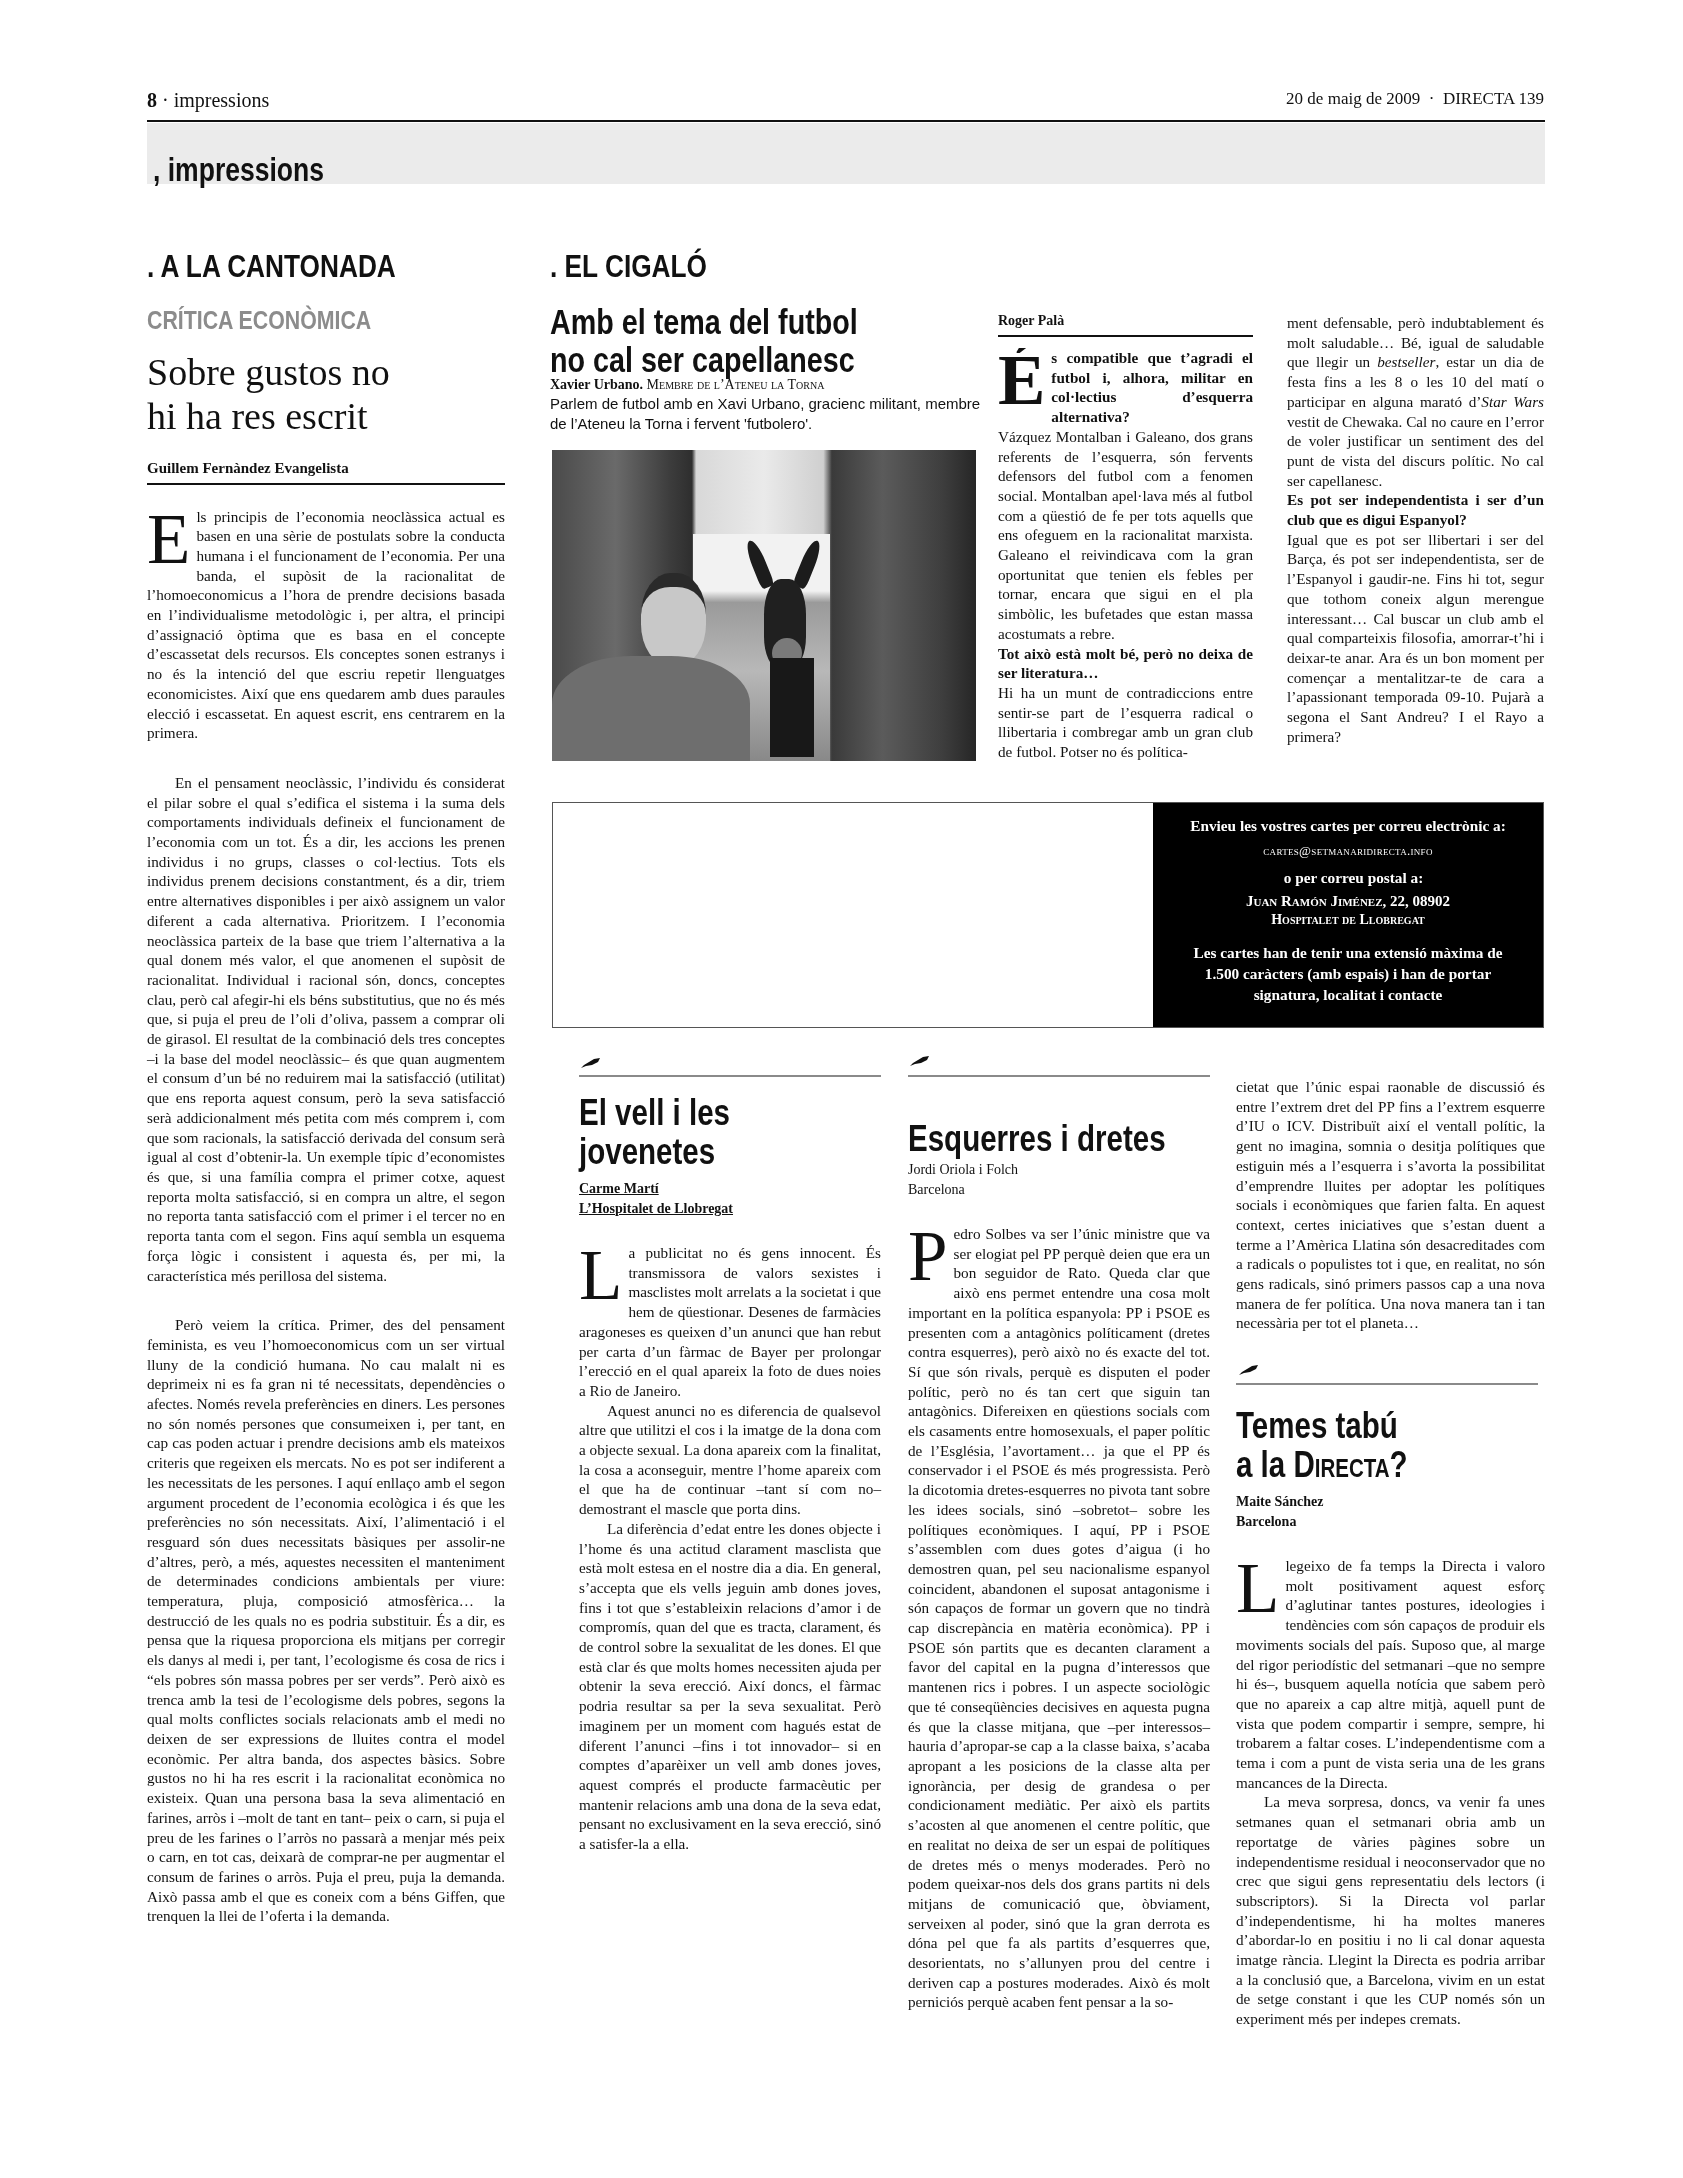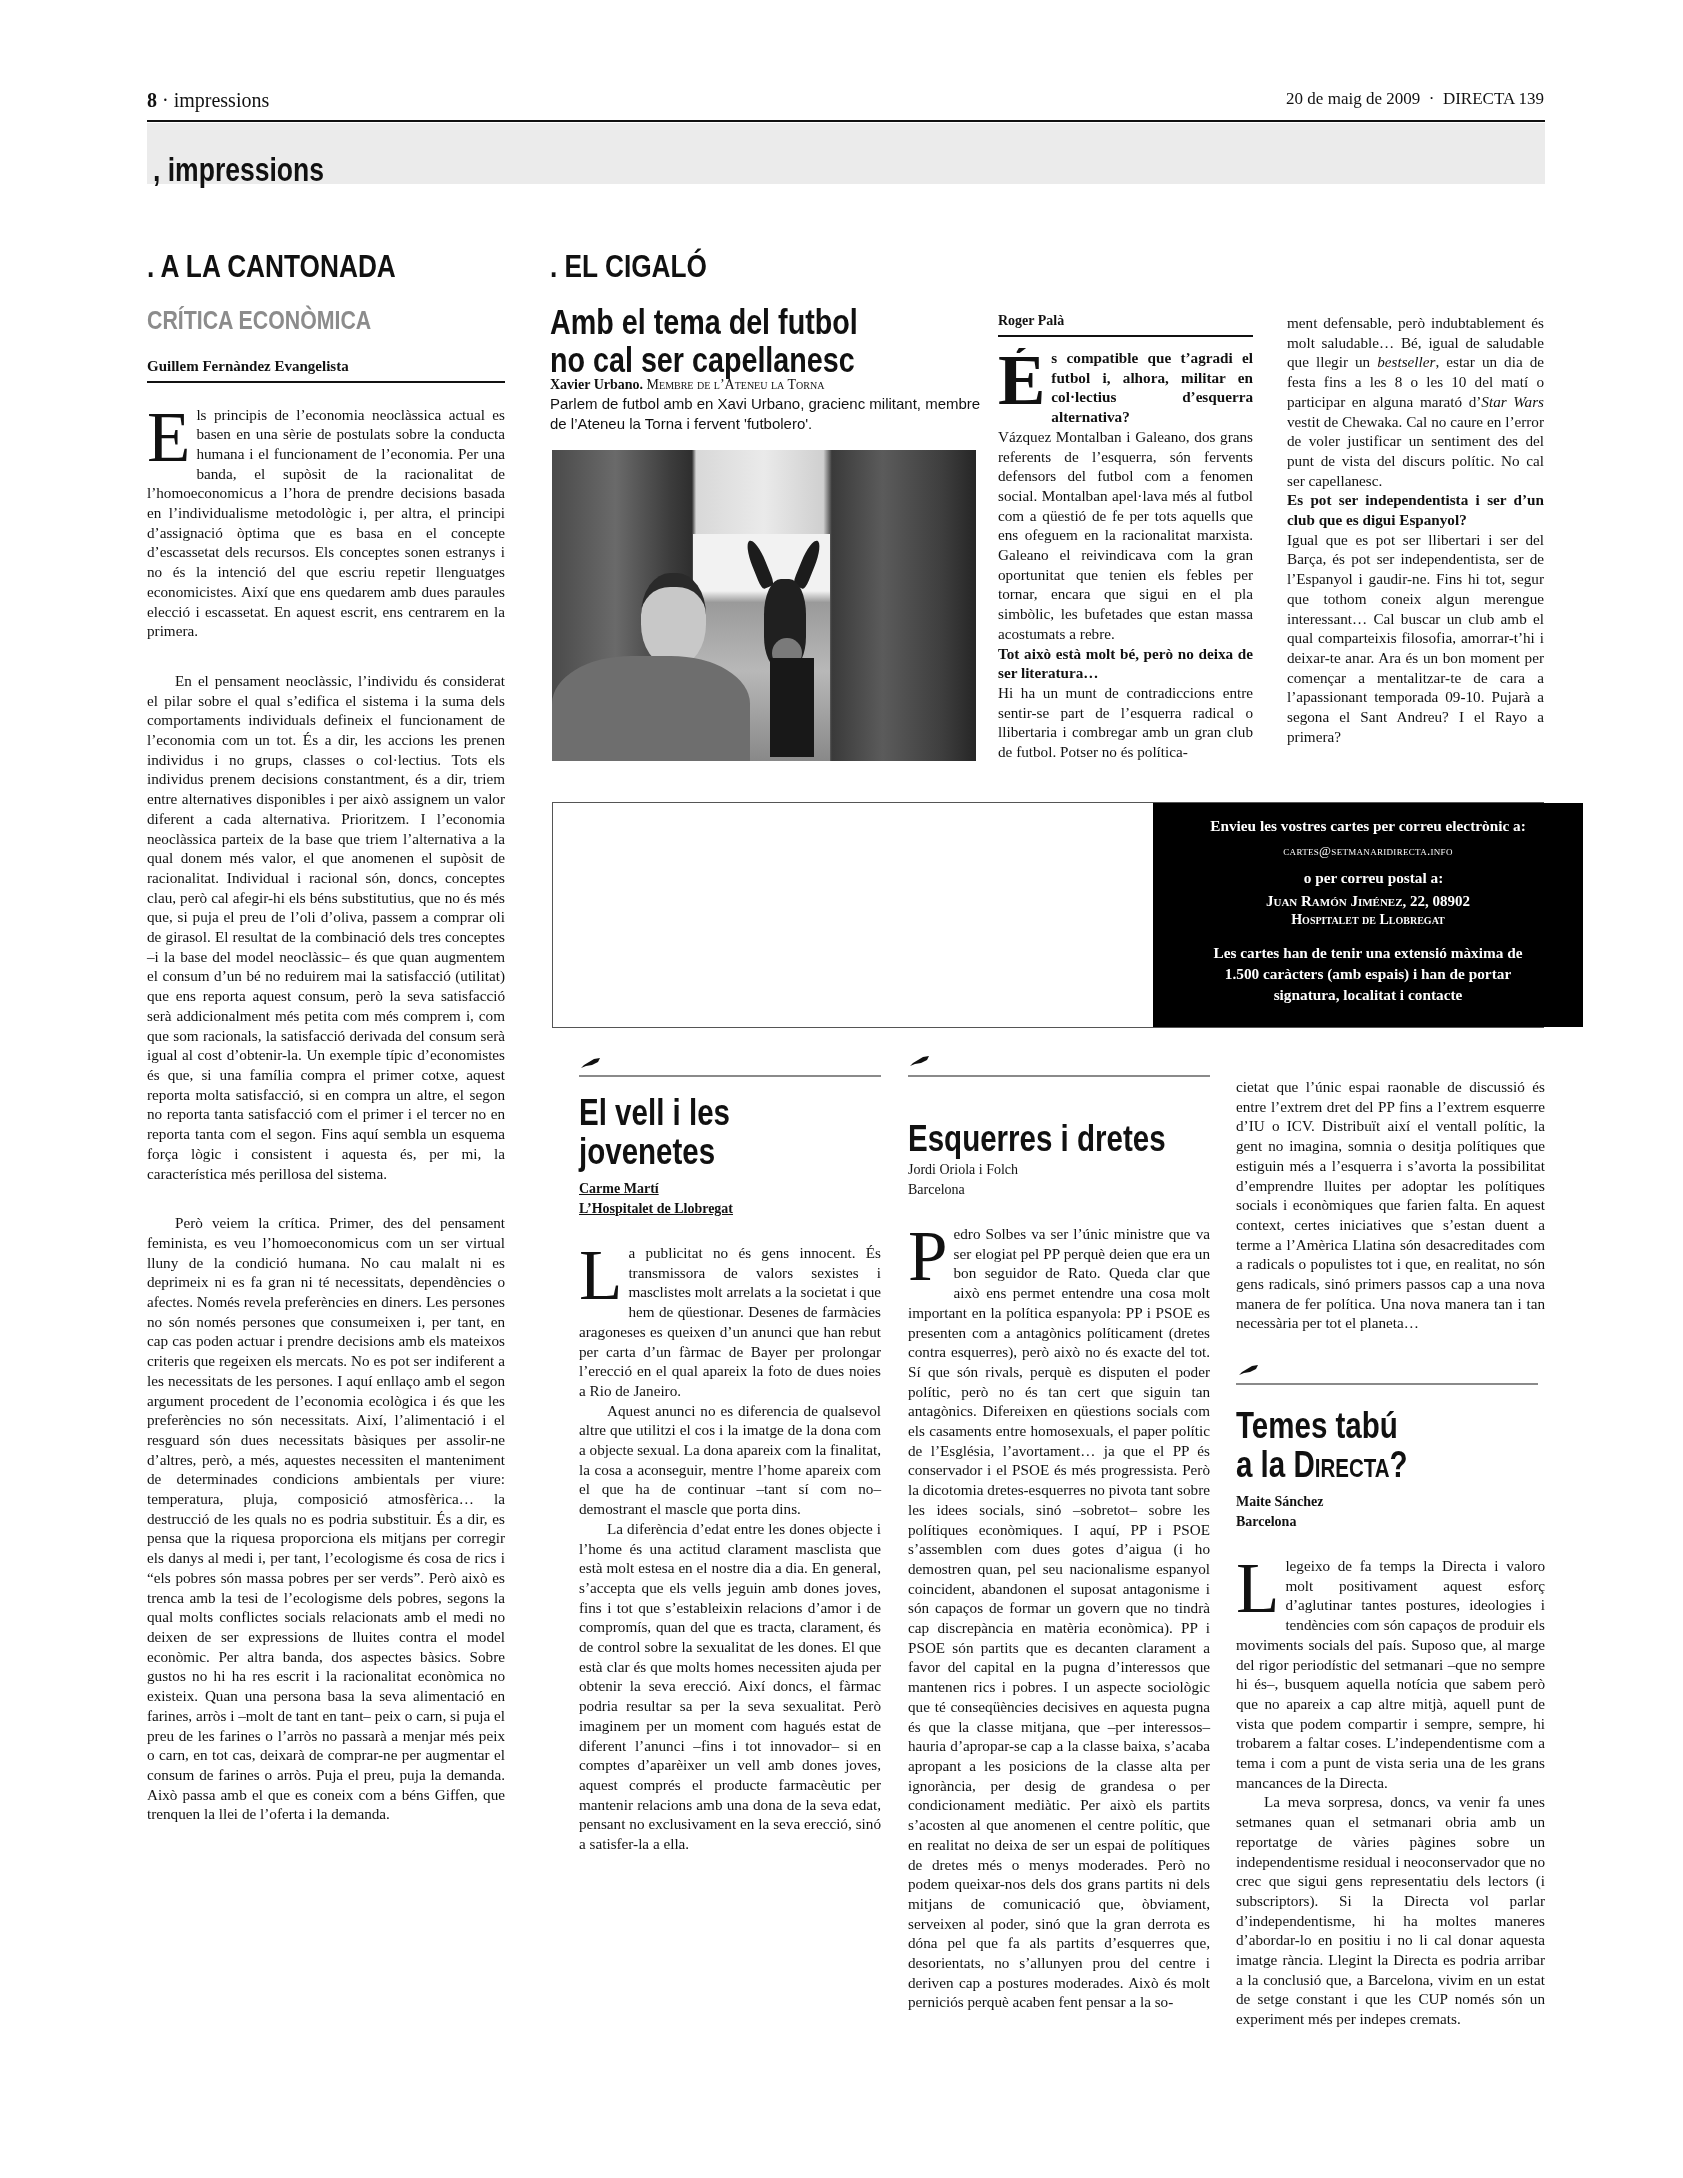--- a/index.html
+++ b/index.html
@@ -42,20 +42,24 @@
   <span>DIRECTA</span>
   <span>139</span>
 </div>
 <div class="abs" id="rule-top"></div>
 <div class="abs" id="section-band"></div>
 <div class="abs cond" id="section-title">, impressions</div>
 
 <div class="abs" style="left:147px;top:248px;width:358px;">
   <div class="cond kicker" style="white-space:nowrap;">. A LA CANTONADA</div>
   <div class="cond" style="margin-top:20px;font-size:26px;color:#8c8c8c;transform:scaleX(0.82);white-space:nowrap;">CRÍTICA ECONÒMICA</div>
+  <div class="serif" style="margin-top:14px;font-size:38px;line-height:44px;">
+    <div>Sobre gustos no</div>
+    <div>hi ha res escrit</div>
+  </div>
   <div class="serif byline" style="margin-top:22px;">Guillem Fernàndez Evangelista</div>
   <div class="rule" style="margin-top:6px;"></div>
   <div class="body serif" style="margin-top:22px;">
     <span class="dropcap">E</span>
     <p>ls principis de l’economia neoclàssica actual es basen en una sèrie de postulats sobre la conducta humana i el funcionament de l’economia. Per una banda, el supòsit de la racionalitat de l’homoeconomicus a l’hora de prendre decisions basada en l’individualisme metodològic i, per altra, el principi d’assignació òptima que es basa en el concepte d’escassetat dels recursos. Els conceptes sonen estranys i no és la intenció del que escriu repetir llenguatges economicistes. Així que ens quedarem amb dues paraules elecció i escassetat. En aquest escrit, ens centrarem en la primera.</p>
     <p class="ind gap" style="margin-top:30px;">En el pensament neoclàssic, l’individu és considerat el pilar sobre el qual s’edifica el sistema i la suma dels comportaments individuals defineix el funcionament de l’economia com un tot. És a dir, les accions les prenen individus i no grups, classes o col·lectius. Tots els individus prenem decisions constantment, és a dir, triem entre alternatives disponibles i per això assignem un valor diferent a cada alternativa. Prioritzem. I l’economia neoclàssica parteix de la base que triem l’alternativa a la qual donem més valor, el que anomenen el supòsit de racionalitat. Individual i racional són, doncs, conceptes clau, però cal afegir-hi els béns substitutius, que no és més que, si puja el preu de l’oli d’oliva, passem a comprar oli de girasol. El resultat de la combinació dels tres conceptes –i la base del model neoclàssic– és que quan augmentem el consum d’un bé no reduirem mai la satisfacció (utilitat) que ens reporta aquest consum, però la seva satisfacció serà addicionalment més petita com més comprem i, com que som racionals, la satisfacció derivada del consum serà igual al cost d’obtenir-la. Un exemple típic d’economistes és que, si una família compra el primer cotxe, aquest reporta molta satisfacció, si en compra un altre, el segon no reporta tanta satisfacció com el primer i el tercer no en reporta tanta com el segon. Fins aquí sembla un esquema força lògic i consistent i aquesta és, per mi, la característica més perillosa del sistema.</p>
     <p class="ind" style="margin-top:30px;">Però veiem la crítica. Primer, des del pensament feminista, es veu l’homoeconomicus com un ser virtual lluny de la condició humana. No cau malalt ni es deprimeix ni es fa gran ni té necessitats, dependències o afectes. Només revela preferències en diners. Les persones no són només persones que consumeixen i, per tant, en cap cas poden actuar i prendre decisions amb els mateixos criteris que regeixen els mercats. No es pot ser indiferent a les necessitats de les persones. I aquí enllaço amb el segon argument procedent de l’economia ecològica i és que les preferències no són necessitats. Així, l’alimentació i el resguard són dues necessitats bàsiques per assolir-ne d’altres, però, a més, aquestes necessiten el manteniment de determinades condicions ambientals per viure: temperatura, pluja, composició atmosfèrica… la destrucció de les quals no es podria substituir. És a dir, es pensa que la riquesa proporciona els mitjans per corregir els danys al medi i, per tant, l’ecologisme és cosa de rics i “els pobres són massa pobres per ser verds”. Però això es trenca amb la tesi de l’ecologisme dels pobres, segons la qual molts conflictes socials relacionats amb el medi no deixen de ser expressions de lluites contra el model econòmic. Per altra banda, dos aspectes bàsics. Sobre gustos no hi ha res escrit i la racionalitat econòmica no existeix. Quan una persona basa la seva alimentació en farines, arròs i –molt de tant en tant– peix o carn, si puja el preu de les farines o l’arròs no passarà a menjar més peix o carn, en tot cas, deixarà de comprar-ne per augmentar el consum de farines o arròs. Puja el preu, puja la demanda. Això passa amb el que es coneix com a béns Giffen, que trenquen la llei de l’oferta i la demanda.</p>
   </div>
 </div>
 
@@ -97,21 +101,21 @@
   <p style="font-weight:bold;">Tot això està molt bé, però no deixa de ser literatura…</p>
   <p>Hi ha un munt de contradiccions entre sentir-se part de l’esquerra radical o llibertaria i combregar amb un gran club de futbol. Potser no és política-</p>
 </div>
 <div class="abs body serif" style="left:1287px;top:313px;width:257px;height:455px;overflow:hidden;">
   <p>ment defensable, però indubtablement és molt saludable… Bé, igual de saludable que llegir un <em>bestseller</em>, estar un dia de festa fins a les 8 o les 10 del matí o participar en alguna marató d’<em>Star Wars</em> vestit de Chewaka. Cal no caure en l’error de voler justificar un sentiment des del punt de vista del discurs polític. No cal ser capellanesc.</p>
   <p style="font-weight:bold;">Es pot ser independentista i ser d’un club que es digui Espanyol?</p>
   <p>Igual que es pot ser llibertari i ser del Barça, és pot ser independentista, ser de l’Espanyol i gaudir-ne. Fins hi tot, segur que tothom coneix algun merengue interessant… Cal buscar un club amb el qual comparteixis filosofia, amorrar-t’hi i deixar-te anar. Ara és un bon moment per començar a mentalitzar-te de cara a l’apassionant temporada 09-10. Pujarà a segona el Sant Andreu? I el Rayo a primera?</p>
 </div>
 
 <div class="abs" style="left:552px;top:802px;width:990px;height:224px;border:1px solid #555;">
-  <div class="serif" style="position:absolute;left:600px;top:0;width:430px;height:224px;background:#000;color:#fff;text-align:center;font-weight:bold;">
+  <div class="serif" style="position:absolute;left:600px;top:0;width:390px;height:224px;background:#000;color:#fff;text-align:center;font-weight:bold;">
     <div style="margin-top:14px;font-size:15.3px;">Envieu les vostres cartes per correu electrònic a:</div>
     <div class="sc" style="margin-top:8px;font-size:13px;font-weight:normal;letter-spacing:0.3px;">cartes@setmanaridirecta.info</div>
     <div style="margin-top:10px;font-size:15.3px;padding-left:11px;">o per correu postal a:</div>
     <div class="sc" style="margin-top:6px;font-size:15px;">Juan Ramón Jiménez, 22, 08902</div>
     <div class="sc" style="margin-top:2px;font-size:14px;">Hospitalet de Llobregat</div>
     <div style="margin:14px auto 0;width:337px;font-size:15.3px;line-height:21px;">Les cartes han de tenir una extensió màxima de 1.500 caràcters (amb espais) i han de portar signatura, localitat i contacte</div>
   </div>
 </div>
 
 <svg class="abs bird" style="left:580px;top:1057px;" viewBox="0 0 22 12">

